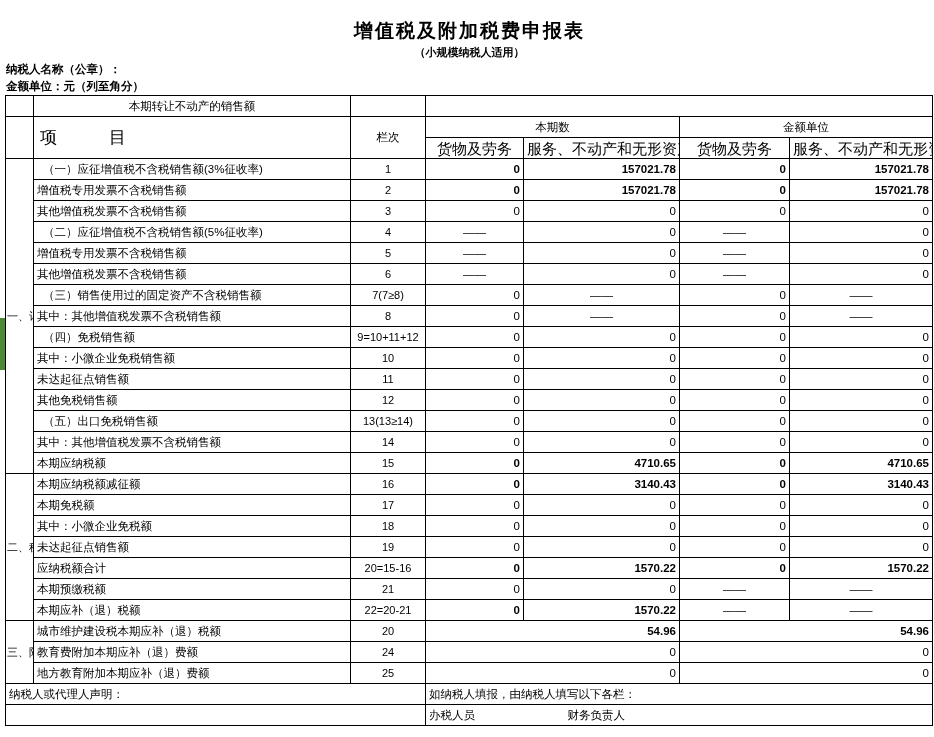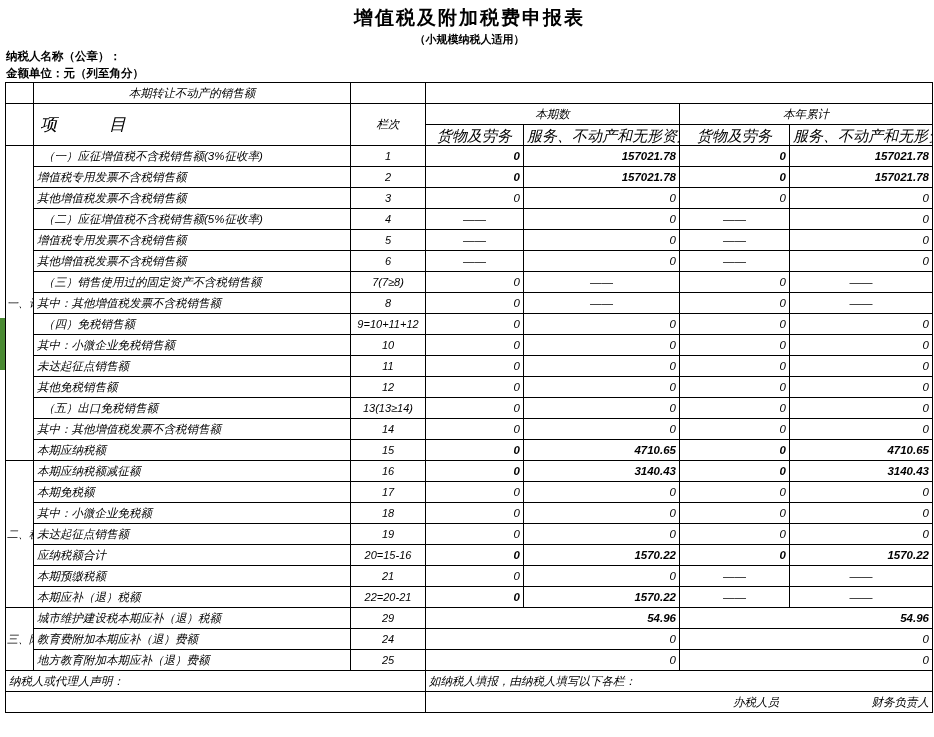--- a/index.html
+++ b/index.html
@@ -40,21 +40,21 @@
     width: 929px;
     height: 737px;
   }
 
   
   .title {
     text-align: center;
     font-size: 19px;
     font-weight: bold;
     letter-spacing: 2px;
-    padding-top: 5px;
+    padding-top: 18px;
     line-height: 26px;
   }
   .subtitle {
     text-align: center;
     font-size: 11px;
     font-weight: bold;
     line-height: 16px;
     padding-bottom: 1px;
   }
 
@@ -69,38 +69,37 @@
   .meta-a { width: 412px; }
   .meta-b { flex: 1; }
   .meta-c { text-align: center; padding-right: 4px; }
 
   
   table.grid {
     border-collapse: collapse;
     table-layout: fixed;
     width: 747px;
     font-size: 11.5px;
-    font-style: italic;
   }
   table.grid td {
     border: 1px solid #000;
     padding: 0 3px;
     height: 20px;
     line-height: 19px;
     overflow: hidden;
     white-space: nowrap;
     vertical-align: middle;
   }
   td.noborder {
     border: none;
   }
   td.nb-l { border-left: none; }
   td.nb-r { border-right: none; }
   td.nb-t { border-top: none; }
-  td.nb-b { border-bottom: none; text-align: right; }
+  td.nb-b { border-bottom: none; }
 
   .ctr  { text-align: center; }
   .rgt  { text-align: right; }
   .lft  { text-align: left; }
   .bold { font-weight: bold; }
   .ind  { padding-left: 9px !important; }
   .ind2 { padding-left: 3px !important; }
 
   .vgroup {
     text-align: center;
@@ -176,21 +175,21 @@
       <td class="nb-l nb-t nb-r topstrip">本期转让不动产的销售额</td>
       <td class="nb-t nb-r nb-b"></td>
       <td class="noborder" colspan="4"></td>
     </tr>
 
     <tr>
       <td class="noborder" rowspan="2"></td>
       <td class="hdr-item" rowspan="2">项　　目</td>
       <td class="hdr-cell" rowspan="2">栏次</td>
       <td class="hdr-cell" colspan="2">本期数</td>
-      <td class="hdr-cell" colspan="2">本年累计</td>
+      <td class="hdr-cell" colspan="2">金额单位</td>
     </tr>
     <tr>
       <td class="hdr-sub">货物及劳务</td>
       <td class="hdr-sub">服务、不动产和无形资产</td>
       <td class="hdr-sub">货物及劳务</td>
       <td class="hdr-sub">服务、不动产和无形资产</td>
     </tr>
 
     <tr>
       <td class="vgroup" rowspan="15">一、计税依据</td>
@@ -368,21 +367,21 @@
       <td class="lane">22=20-21</td>
       <td class="rgt bold">0</td>
       <td class="rgt bold">1570.22</td>
       <td class="ctr">——</td>
       <td class="ctr">——</td>
     </tr>
 
     <tr>
       <td class="vgroup" rowspan="3">三、附加税费</td>
       <td class="lft ind2">城市维护建设税本期应补（退）税额</td>
-      <td class="lane">29</td>
+      <td class="lane">20</td>
       <td class="rgt bold" colspan="2">54.96</td>
       <td class="rgt bold" colspan="2">54.96</td>
     </tr>
     <tr>
       <td class="lft ind2">教育费附加本期应补（退）费额</td>
       <td class="lane">24</td>
       <td class="rgt" colspan="2">0</td>
       <td class="rgt" colspan="2">0</td>
     </tr>
     <tr>

